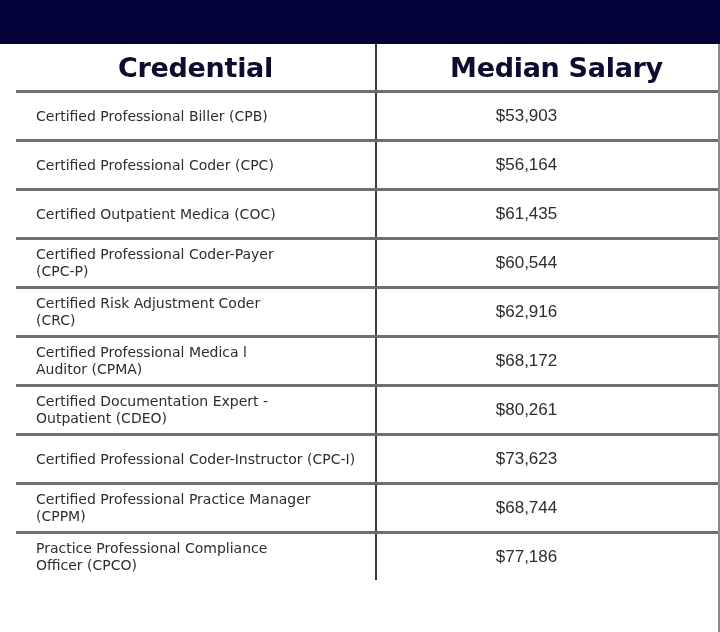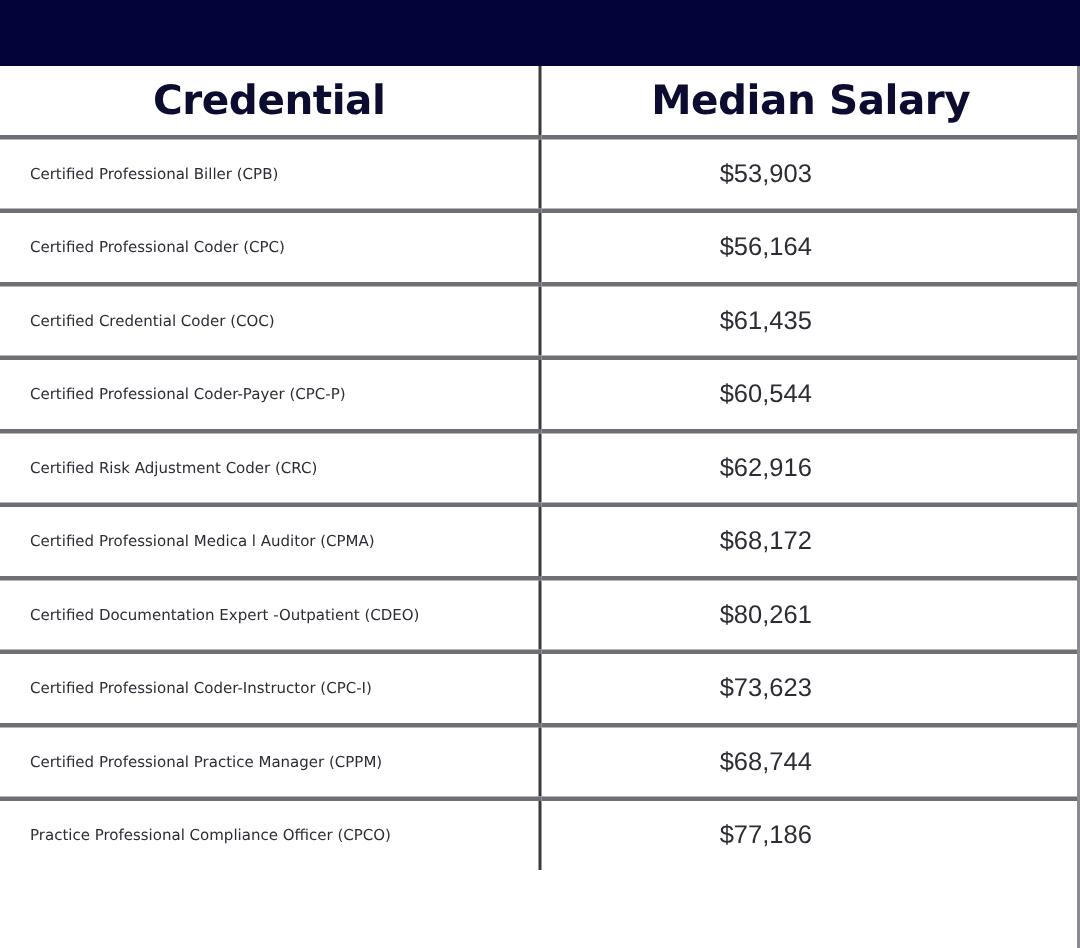--- a/index.html
+++ b/index.html
@@ -1,26 +1,26 @@
 <!DOCTYPE html>
 <html><head>
 <meta charset="utf-8">
 <style>
   html, body { margin:0; padding:0; background:#ffffff; }
   body { width:720px; height:632px; overflow:hidden; position:relative; font-family:"Liberation Sans", sans-serif; }
   .top-banner { position:absolute; left:0; top:0; width:720px; height:44px; background:#03033a; }
-  .table-wrap { position:absolute; left:0; top:44px; width:627px; }
+  .table-wrap { position:absolute; left:16px; top:44px; width:627px; }
   table { border-collapse:collapse; width:720px; table-layout:fixed; }
   th, td { padding:0; border-bottom:3px solid #6e6e74; }
   th { height:46px; font-family:"DejaVu Sans", sans-serif; font-weight:bold; font-size:27px; color:#0c0c30; text-align:center; letter-spacing:-0.3px; }
   col.c1 { width:360px; }
   col.c2 { width:360px; }
   th.c1, td.c1 { border-right:2px solid #3a3a3e; }
   td { height:46px; color:#2c2c34; }
-  td.c1 { font-family:"DejaVu Sans", sans-serif; font-size:10px; padding-left:20px; line-height:17px; text-align:left; }
+  td.c1 { font-family:"DejaVu Sans", sans-serif; font-size:14px; padding-left:20px; line-height:17px; text-align:left; }
   td.c2 { font-family:Liberation Sans, sans-serif; font-size:17px; text-align:center; padding-right:60px; }
   tr.last td { border-bottom:none; }
   .right-edge { position:absolute; right:0; top:44px; width:2px; height:588px; background:#8a8a90; }
 </style>
 </head>
 <body>
 
 <div class="top-banner"></div>
 
 <div class="table-wrap">
@@ -38,21 +38,21 @@
     <tbody>
       <tr>
         <td class="c1">Certified Professional Biller (CPB)</td>
         <td class="c2">$53,903</td>
       </tr>
       <tr>
         <td class="c1">Certified Professional Coder (CPC)</td>
         <td class="c2">$56,164</td>
       </tr>
       <tr>
-        <td class="c1">Certified Credential Coder (COC)</td>
+        <td class="c1">Certified Outpatient Medica (COC)</td>
         <td class="c2">$61,435</td>
       </tr>
       <tr>
         <td class="c1" style="padding-right:70px">Certified Professional Coder-Payer (CPC-P)</td>
         <td class="c2">$60,544</td>
       </tr>
       <tr>
         <td class="c1" style="padding-right:90px">Certified Risk Adjustment Coder (CRC)</td>
         <td class="c2">$62,916</td>
       </tr>

